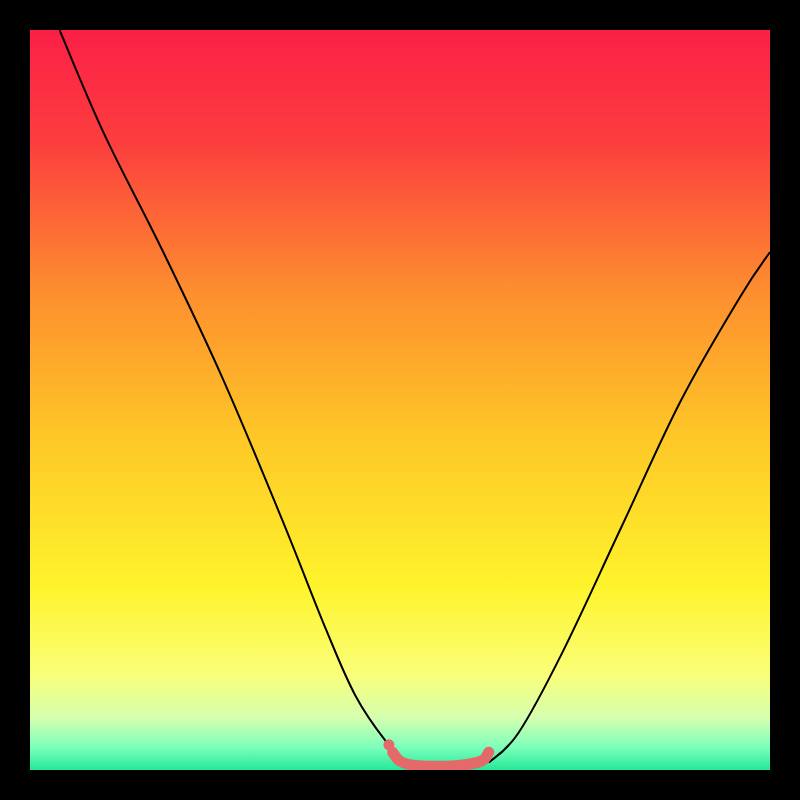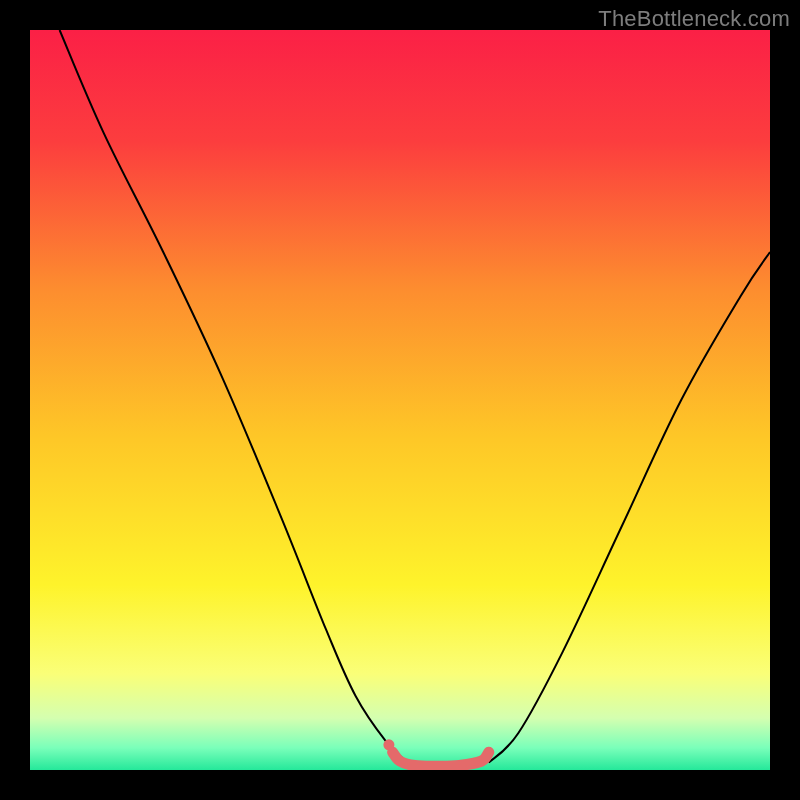--- a/index.html
+++ b/index.html
@@ -66,15 +66,14 @@
           <path d="M 29.6 0 C 37.592 18.648000000000003, 55.352000000000004 63.64000000000002, 74 103.60000000000002 C 92.648 143.56000000000003, 111.88799999999999 178.044, 133.2 222 C 154.512 265.956, 171.088 299.84799999999996, 192.4 347.79999999999995 C 213.71200000000002 395.75199999999995, 232.95200000000003 443.11199999999997, 251.60000000000002 488.4 C 270.24800000000005 533.688, 282.68 567.432, 296 599.4 C 309.32 631.3679999999999, 314.944 646.02, 325.6 666 C 336.25600000000003 685.98, 345.876 698.4119999999999, 355.2 710.4 C 364.524 722.388, 373.40400000000005 728.604, 377.40000000000003 732.6" fill="none" stroke="#000000" stroke-width="2" stroke-linecap="butt" stroke-linejoin="round"></path>
           <path d="M 458.8 732.6 C 464.12800000000004 727.272, 475.08000000000004 722.98, 488.40000000000003 703 C 501.72 683.02, 514.1519999999999 658.8960000000001, 532.8 621.6 C 551.448 584.304, 570.688 541.088, 592 495.79999999999995 C 613.312 450.51199999999994, 629.888 411.292, 651.2 370 C 672.5120000000001 328.708, 694.4159999999999 293.03999999999996, 710.4 266.4 C 726.384 239.76, 734.672 229.992, 740 222" fill="none" stroke="#000000" stroke-width="2" stroke-linecap="butt" stroke-linejoin="round"></path>
           <path d="M 362.59999999999997 722.24 C 363.93199999999996 723.8384, 366.004 728.7224, 370 731.12 C 373.996 733.5176, 378.14 734.6275999999999, 384.8 735.56 C 391.46000000000004 736.4924, 399.00800000000004 736.3, 407.00000000000006 736.3 C 414.9920000000001 736.3, 421.208 736.4924, 429.2 735.56 C 437.19199999999995 734.6275999999999, 446.07199999999995 733.5176, 451.4 731.12 C 456.728 728.7224, 457.468 723.8384, 458.8 722.24" fill="none" stroke="#e46a6a" stroke-width="11" stroke-linecap="round" stroke-linejoin="round"></path>
         </g>
       <g id="points-layer">
           <circle cx="358.9" cy="714.84" r="5.5" fill="#e46a6a"></circle>
         </g>
     </svg>
   </div>
 
-  <div class="watermark">TheBottleneck.com</div>
 
 </div>
 
 </body></html>

